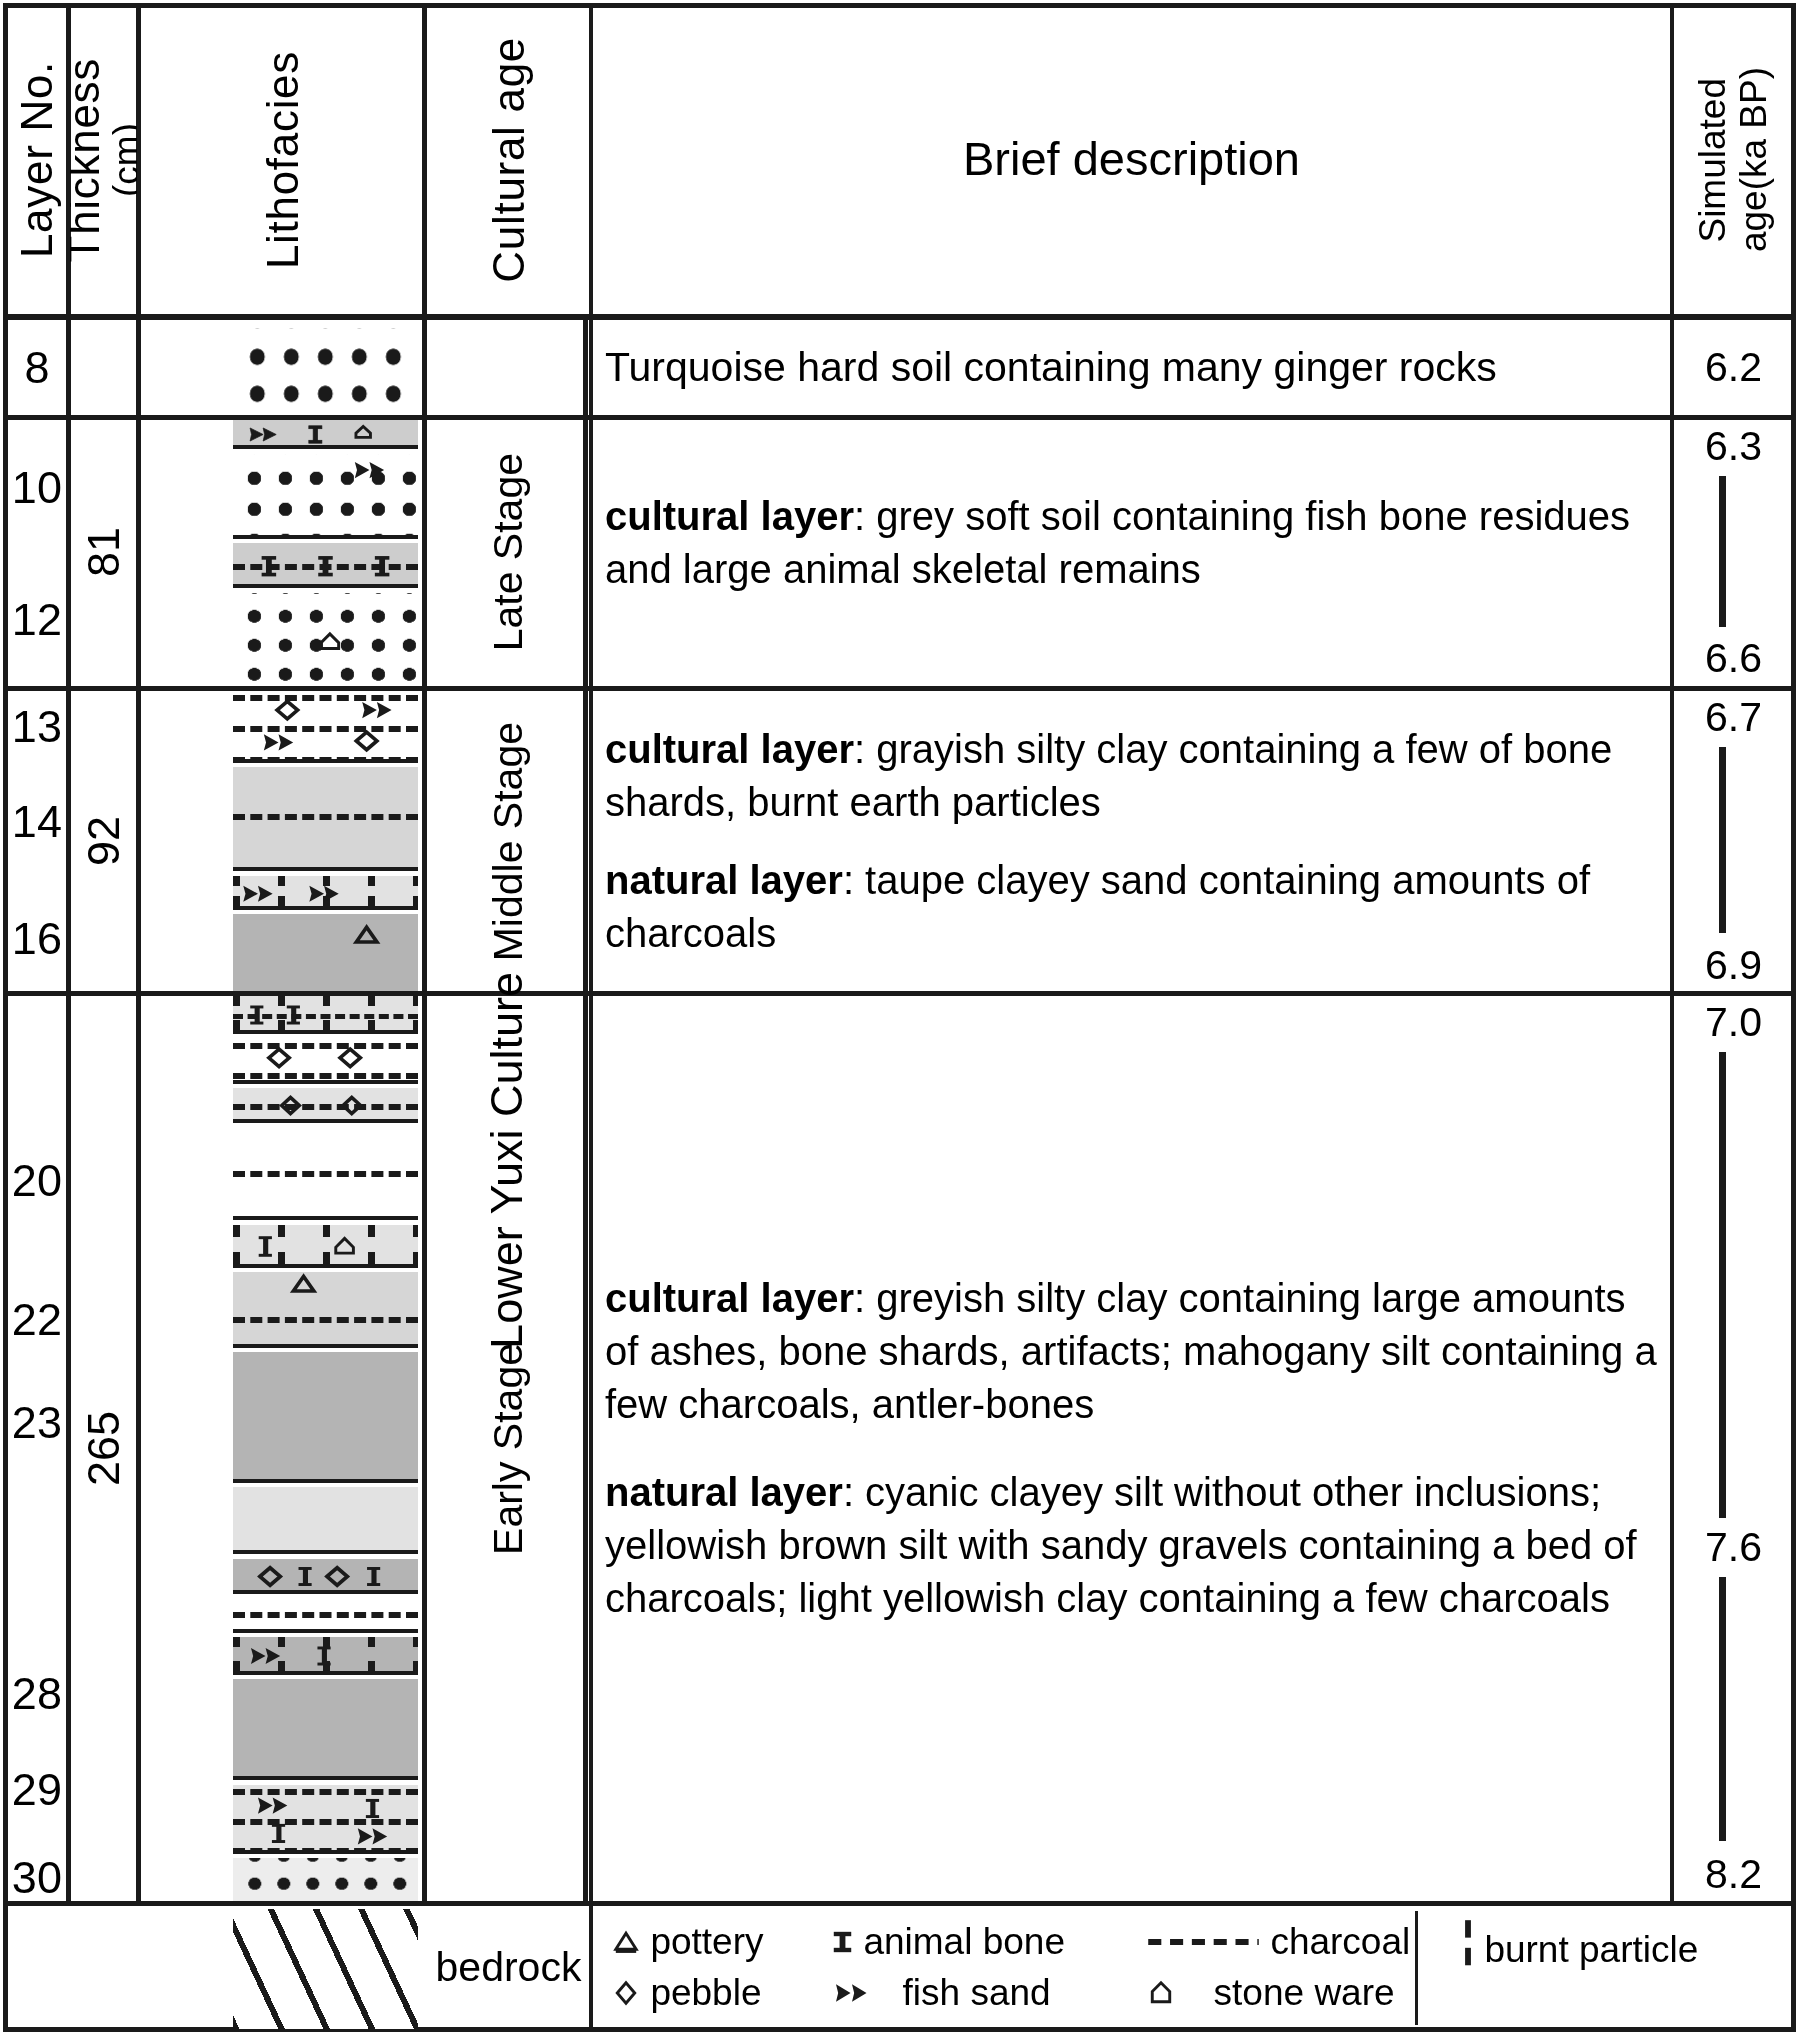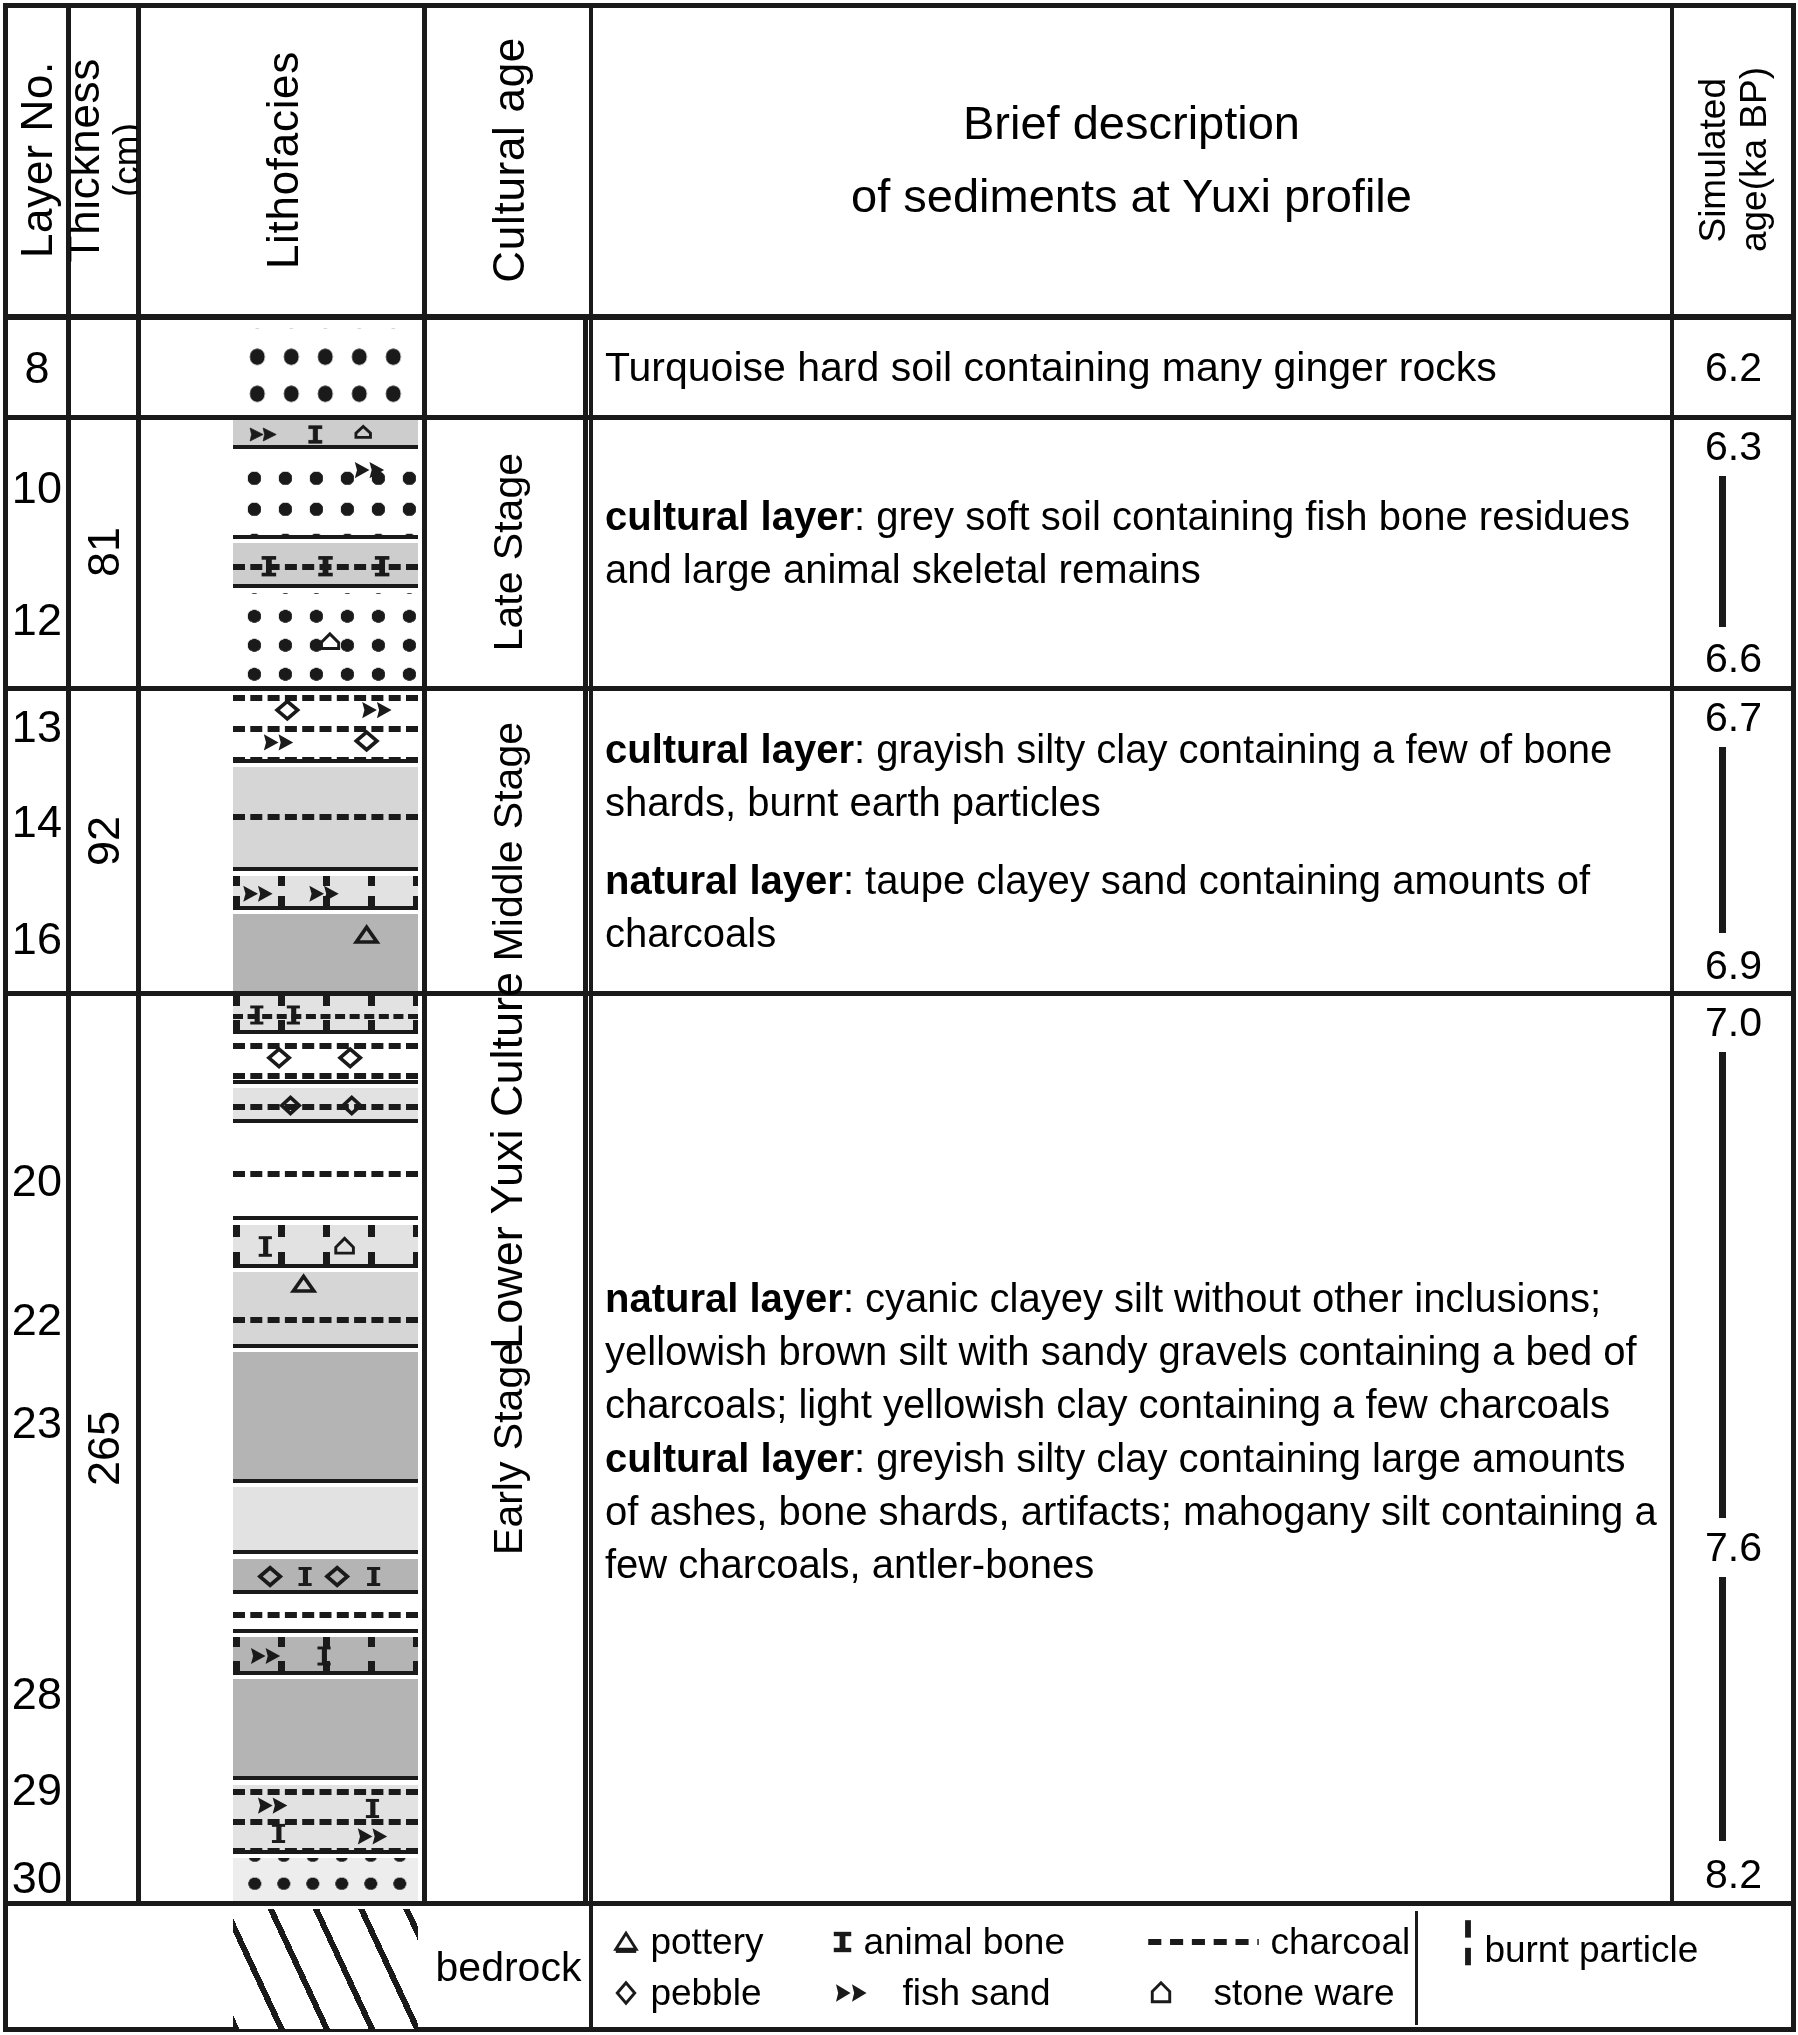--- a/index.html
+++ b/index.html
@@ -91,21 +91,20 @@
   <div class="cell ctr" style="left:141px;top:5.9px;width:283px;height:308px;">
     <span class="vert hdr-txt">Lithofacies</span>
   </div>
 
   <div class="cell ctr" style="left:427px;top:5.9px;width:163px;height:308px;">
     <span class="vert hdr-txt">Cultural age</span>
   </div>
 
   <div class="cell ctr" style="left:592px;top:5.9px;width:1079px;height:308px;flex-direction:column;align-items:center;">
     <div class="hdr-desc">Brief description</div>
-    <div class="hdr-desc">of sediments at Yuxi profile</div>
   </div>
 
   <div class="cell ctr" style="left:1675px;top:5.9px;width:117px;height:308px;">
     <span class="vert hdr-small">Simulated</span>
     <span class="vert hdr-small" style="margin-left:-1.5px;">age(ka BP)</span>
   </div>
 
   <div class="cell" style="left:2.9px;top:314px;width:1793px;height:5.9px;background:#1a1a1a;"></div>
 
   <div class="cell ctr" style="left:5.9px;top:320px;width:62px;height:95px;">
@@ -459,25 +458,25 @@
   </div>
 
   <div class="cell ctr" style="left:427px;top:996px;width:163px;height:905px;">
     <span class="vert stage">Early Stage</span>
   </div>
 
   <div class="cell ctr" style="left:592px;top:420px;width:0px;height:0px;"></div>
   <div class="cell ctr" style="left:591px;top:420px;width:0;height:0;"></div>
 
   <div class="cell" style="left:592px;top:996px;width:1079px;height:905px;display:flex;flex-direction:column;justify-content:center;">
+    <div class="desc" style="margin-bottom:34px;">
+      <b>cultural layer</b><span>: greyish silty clay containing large amounts of ashes, bone shards, artifacts; mahogany silt containing a few charcoals, antler-bones</span>
+    </div>
     <div class="desc">
       <b>natural layer</b><span>: cyanic clayey silt without other inclusions; yellowish brown silt with sandy gravels containing a bed of charcoals; light yellowish clay containing a few charcoals</span>
-    </div>
-    <div class="desc" style="margin-bottom:34px;">
-      <b>cultural layer</b><span>: greyish silty clay containing large amounts of ashes, bone shards, artifacts; mahogany silt containing a few charcoals, antler-bones</span>
     </div>
   </div>
 
   <div class="cell" style="left:1675px;top:996px;width:117px;height:905px;">
     <div class="ctr age" style="position:absolute;top:0;left:0;right:0;height:53px;">7.0</div>
     <div style="position:absolute;left:44px;top:56px;width:6.6px;height:466px;background:#1a1a1a;"></div>
     <div class="ctr age" style="position:absolute;top:525px;left:0;right:0;height:53px;">7.6</div>
     <div style="position:absolute;left:44px;top:581px;width:6.6px;height:264px;background:#1a1a1a;"></div>
     <div class="ctr age" style="position:absolute;bottom:0;left:0;right:0;height:53px;">8.2</div>
   </div>

